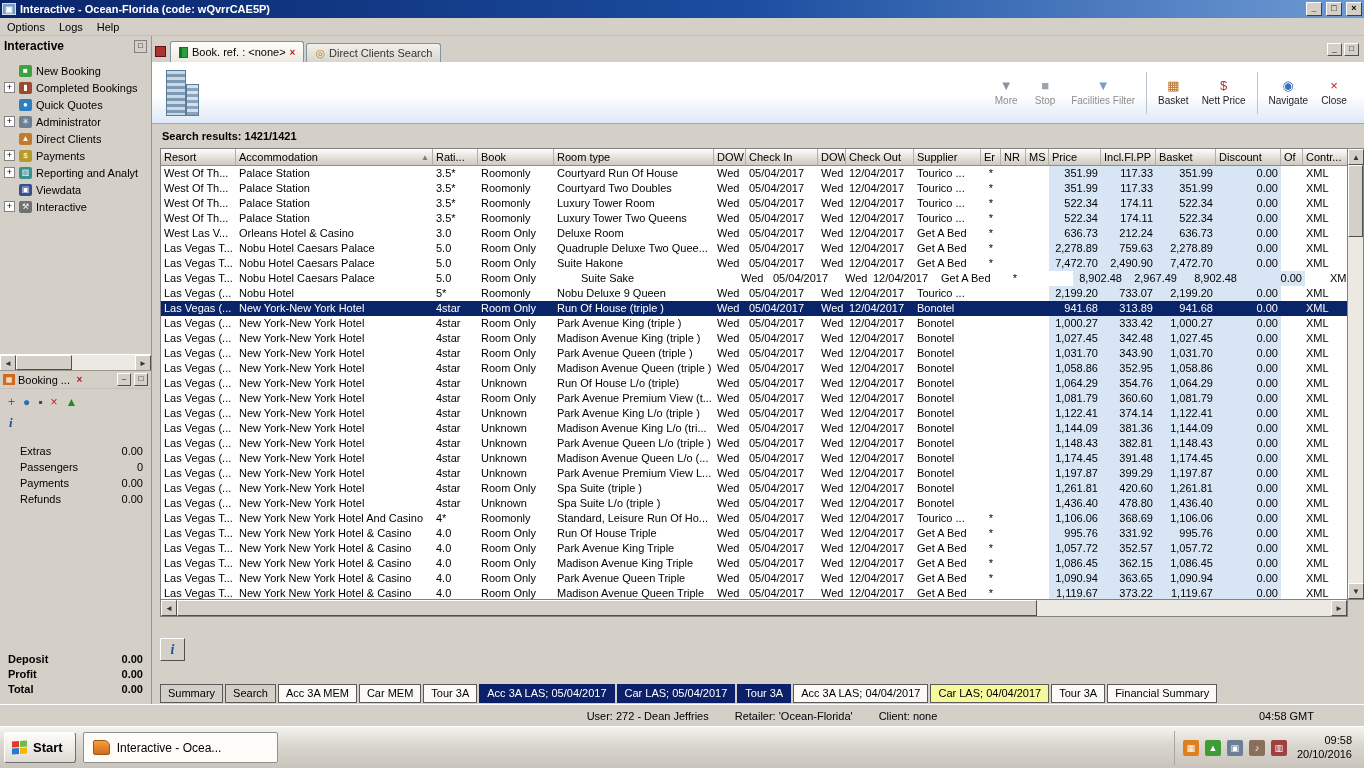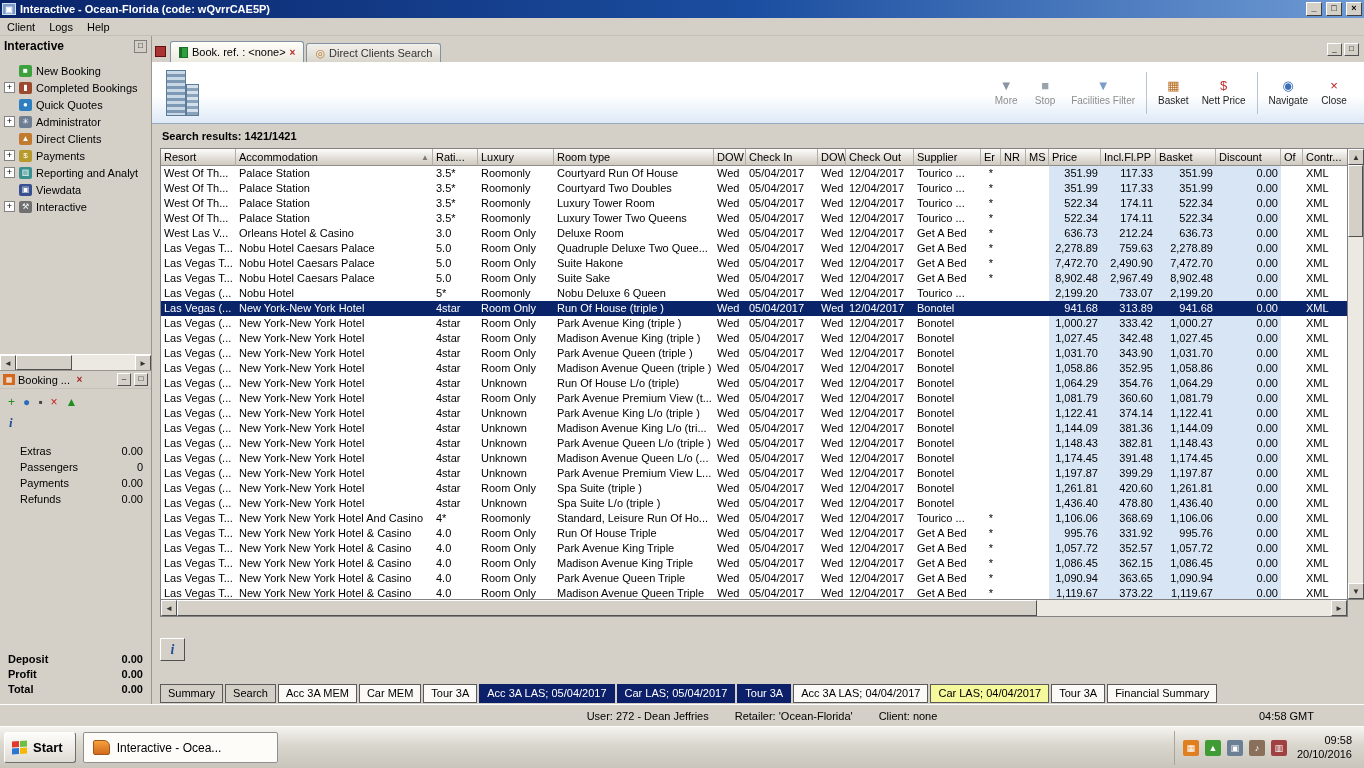--- a/index.html
+++ b/index.html
@@ -122,21 +122,21 @@
     <div class="titlebar">
       <span class="app-icon">▣</span>
       <span>Interactive - Ocean-Florida (code: wQvrrCAE5P)</span>
       <span class="tb-sp"></span>
       <span class="tb-btn">_</span>
       <span class="tb-btn">□</span>
       <span class="tb-btn">×</span>
     </div>
 
     <div class="menubar">
-      <span class="menu-item">Client</span>
+      <span class="menu-item">Options</span>
       <span class="menu-item">Logs</span>
       <span class="menu-item">Help</span>
     </div>
 
     <div class="body">
 
       <div class="left">
         <div class="ipanel">
           <div class="ipanel-head">
             <span>Interactive</span>
@@ -310,21 +310,21 @@
         </div>
 
         <div class="reslabel">Search results: 1421/1421</div>
 
         <div class="tzone">
           <div class="grid">
             <div class="ghead">
                 <div class="ghc" style="width: 75px;">Resort</div>
                 <div class="ghc" style="width: 197px;">Accommodation<span class="sort">▲</span></div>
                 <div class="ghc" style="width: 45px;">Rati...</div>
-                <div class="ghc" style="width: 76px;">Luxury</div>
+                <div class="ghc" style="width: 76px;">Book</div>
                 <div class="ghc" style="width: 160px;">Room type</div>
                 <div class="ghc" style="width: 32px;">DOW</div>
                 <div class="ghc" style="width: 72px;">Check In</div>
                 <div class="ghc" style="width: 28px;">DOW</div>
                 <div class="ghc" style="width: 68px;">Check Out</div>
                 <div class="ghc" style="width: 67px;">Supplier</div>
                 <div class="ghc" style="width: 20px;">Er</div>
                 <div class="ghc" style="width: 25px;">NR</div>
                 <div class="ghc" style="width: 23px;">MS</div>
                 <div class="ghc" style="width: 52px;">Price</div>
@@ -480,42 +480,42 @@
                   <div class="gc num" style="width: 60px;">7,472.70</div>
                   <div class="gc num" style="width: 65px;">0.00</div>
                   <div class="gc" style="width: 22px;"></div>
                   <div class="gc" style="width: 46px;">XML</div>
                 </div>
                 <div class="grow">
                   <div class="gc" style="width: 75px;">Las Vegas T...</div>
                   <div class="gc" style="width: 197px;">Nobu Hotel Caesars Palace</div>
                   <div class="gc" style="width: 45px;">5.0</div>
                   <div class="gc" style="width: 76px;">Room Only</div>
-                  <div class="gc" style="width: 160px;">Suite Sake</div>
+                  <div class="gc" style="width: 160px; margin-left: 24px;">Suite Sake</div>
                   <div class="gc" style="width: 32px;">Wed</div>
                   <div class="gc" style="width: 72px;">05/04/2017</div>
                   <div class="gc" style="width: 28px;">Wed</div>
                   <div class="gc" style="width: 68px;">12/04/2017</div>
                   <div class="gc" style="width: 67px;">Get A Bed</div>
                   <div class="gc ctr" style="width: 20px;">*</div>
                   <div class="gc ctr" style="width: 25px;"></div>
                   <div class="gc ctr" style="width: 23px;"></div>
                   <div class="gc num" style="width: 52px;">8,902.48</div>
                   <div class="gc num" style="width: 55px;">2,967.49</div>
                   <div class="gc num" style="width: 60px;">8,902.48</div>
                   <div class="gc num" style="width: 65px;">0.00</div>
                   <div class="gc" style="width: 22px;"></div>
                   <div class="gc" style="width: 46px;">XML</div>
                 </div>
                 <div class="grow">
                   <div class="gc" style="width: 75px;">Las Vegas (...</div>
                   <div class="gc" style="width: 197px;">Nobu Hotel</div>
                   <div class="gc" style="width: 45px;">5*</div>
                   <div class="gc" style="width: 76px;">Roomonly</div>
-                  <div class="gc" style="width: 160px;">Nobu Deluxe 6 Queen</div>
+                  <div class="gc" style="width: 160px;">Nobu Deluxe 9 Queen</div>
                   <div class="gc" style="width: 32px;">Wed</div>
                   <div class="gc" style="width: 72px;">05/04/2017</div>
                   <div class="gc" style="width: 28px;">Wed</div>
                   <div class="gc" style="width: 68px;">12/04/2017</div>
                   <div class="gc" style="width: 67px;">Tourico ...</div>
                   <div class="gc ctr" style="width: 20px;"></div>
                   <div class="gc ctr" style="width: 25px;"></div>
                   <div class="gc ctr" style="width: 23px;"></div>
                   <div class="gc num" style="width: 52px;">2,199.20</div>
                   <div class="gc num" style="width: 55px;">733.07</div>

